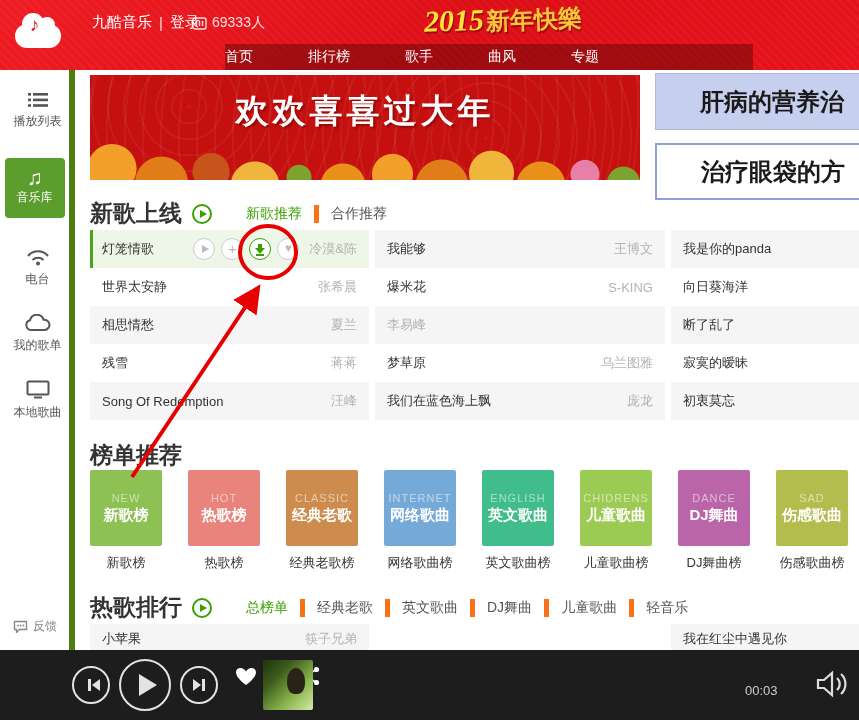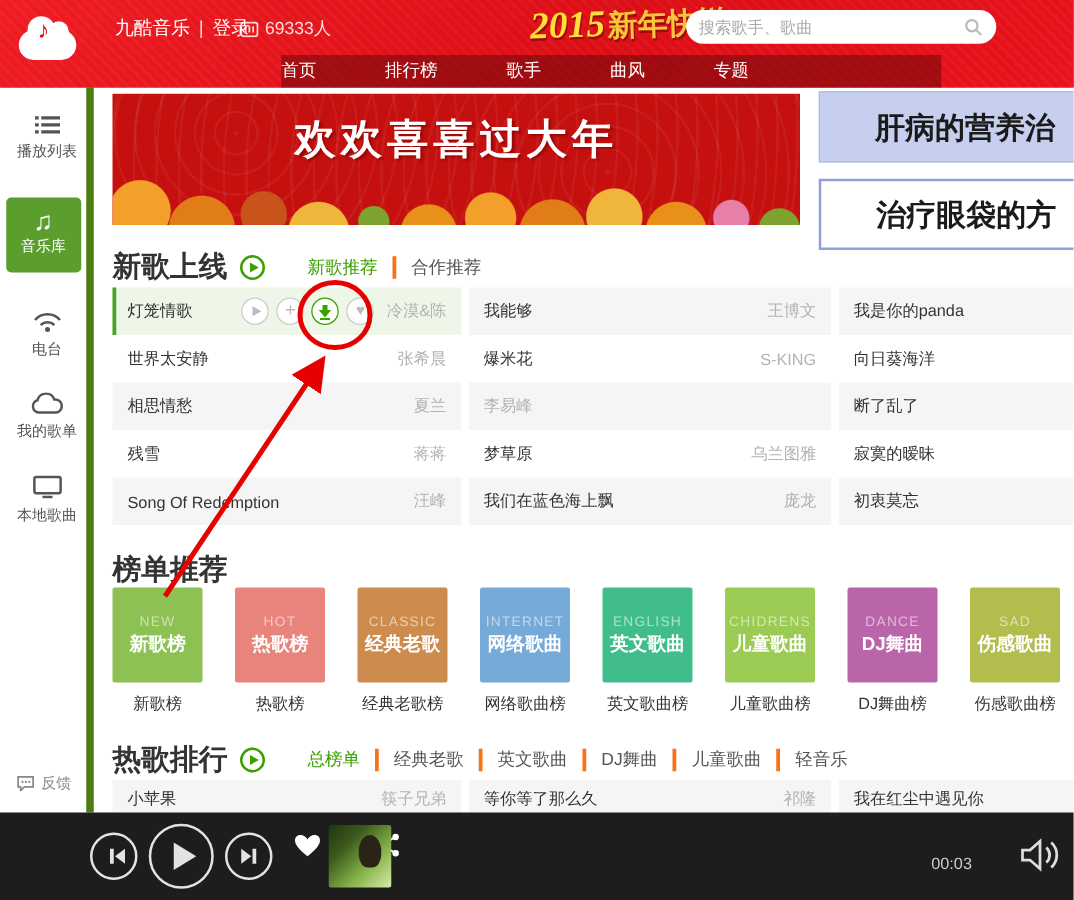--- a/index.html
+++ b/index.html
@@ -71,21 +71,21 @@
   .ad1 { top:3px; height:57px; background:#c7cfef; border:1px solid #b0b8e0; }
   .ad2 { top:73px; height:57px; background:#fff; border:2px solid #8fa0d8; }
 
   .section-head { position:absolute; left:14px; display:flex; align-items:center; gap:10px; }
   .section-title { font-size:23px; font-weight:bold; color:#333; }
   .play-circle { width:20px; height:20px; border:2px solid #3aa000; border-radius:50%; position:relative; cursor:pointer; }
   .play-circle::before { content:""; position:absolute; left:6px; top:4px; border-left:7px solid #3aa000; border-top:4px solid transparent; border-bottom:4px solid transparent; }
   .tabs { display:flex; align-items:center; gap:0; margin-left:12px; }
   .tab { font-size:14px; color:#555; padding:0 12px; cursor:pointer; position:relative; }
   .tab.active { color:#3aa000; }
-  .tab + .tab { border-left:3px solid #f97316; }
+  .tab + .tab { border-left:5px solid #f97316; }
 
   .ns-head { top:128px; }
   .song-grid { position:absolute; top:160px; left:14px; width:769px; }
   .song-col { position:absolute; top:0; }
   .col1 { left:0; width:279px; }
   .col2 { left:285px; width:290px; }
   .col3 { left:581px; width:188px; }
   .srow { height:38px; display:flex; align-items:center; padding:0 12px; font-size:13px; cursor:pointer; }
   .srow .st { color:#333; flex:1; white-space:nowrap; overflow:hidden; }
   .srow .sa { color:#b3b3b3; white-space:nowrap; }
@@ -154,27 +154,20 @@
       <rect x="1" y="1" width="13" height="11" rx="2" fill="none" stroke="rgba(255,255,255,.85)" stroke-width="1.4"></rect>
       <line x1="4.5" y1="4" x2="4.5" y2="9" stroke="rgba(255,255,255,.85)" stroke-width="1.4"></line>
       <line x1="7.5" y1="4" x2="7.5" y2="9" stroke="rgba(255,255,255,.85)" stroke-width="1.4"></line>
       <line x1="10.5" y1="4" x2="10.5" y2="9" stroke="rgba(255,255,255,.85)" stroke-width="1.4"></line>
     </svg>
     <span>69333人</span>
   </div>
   <div class="newyear">
     <span class="ny-2015">2015</span><span class="ny-text">新年快樂</span>
   </div>
-  <div class="search-box">
-    <input type="text" placeholder="搜索歌手、歌曲" style="">
-    <svg width="16" height="16" viewBox="0 0 16 16">
-      <circle cx="6.5" cy="6.5" r="4.5" fill="none" stroke="#bbb" stroke-width="1.8"></circle>
-      <line x1="10" y1="10" x2="14" y2="14" stroke="#bbb" stroke-width="1.8"></line>
-    </svg>
-  </div>
   <div class="nav-band">
     <span class="nav-item">首页</span>
     <span class="nav-item">排行榜</span>
     <span class="nav-item">歌手</span>
     <span class="nav-item">曲风</span>
     <span class="nav-item">专题</span>
   </div>
 </div>
 
 <div class="sidebar">
@@ -387,26 +380,20 @@
       <span class="tab">轻音乐</span>
     </span>
   </div>
   <div class="hot-row">
     <div class="song-col col1">
       <div class="srow gray" style="height:30px">
         <span class="st">小苹果</span>
         <span class="sa">筷子兄弟</span>
       </div>
     </div>
-    <div class="song-col col2">
-      <div class="srow gray" style="height:30px">
-        <span class="st">等你等了那么久</span>
-        <span class="sa">祁隆</span>
-      </div>
-    </div>
     <div class="song-col col3">
       <div class="srow gray" style="height:30px">
         <span class="st">我在红尘中遇见你</span>
       </div>
     </div>
   </div>
 </div>
 
 <div class="player">
   <div class="pc-btn btn-prev"></div>

